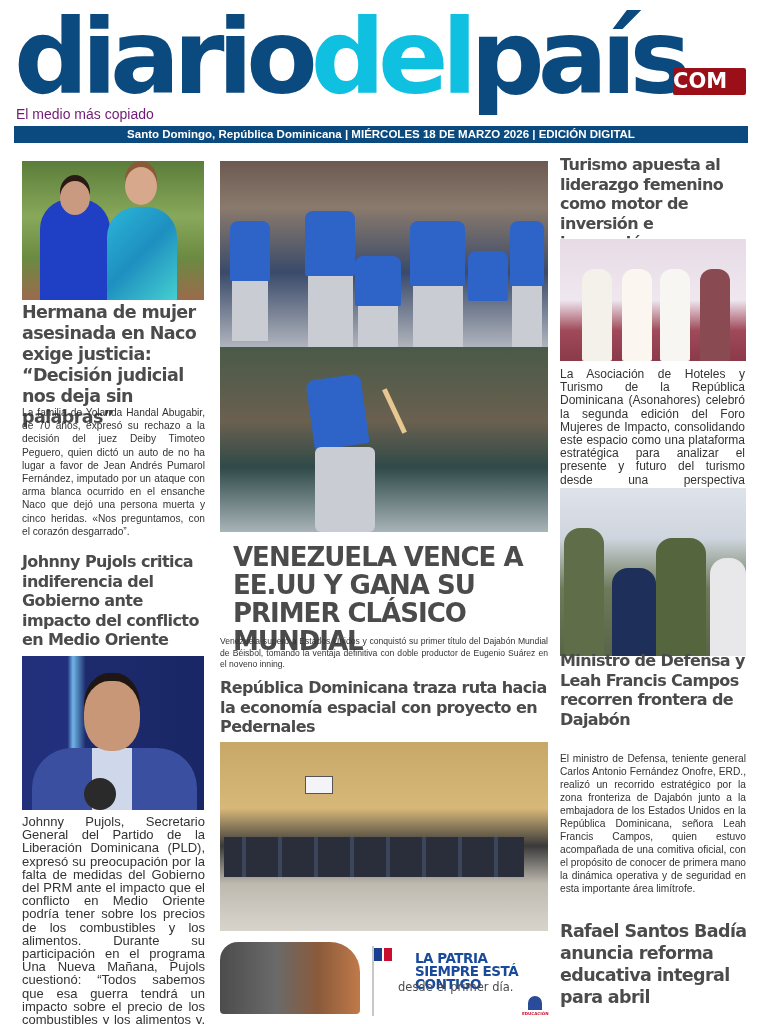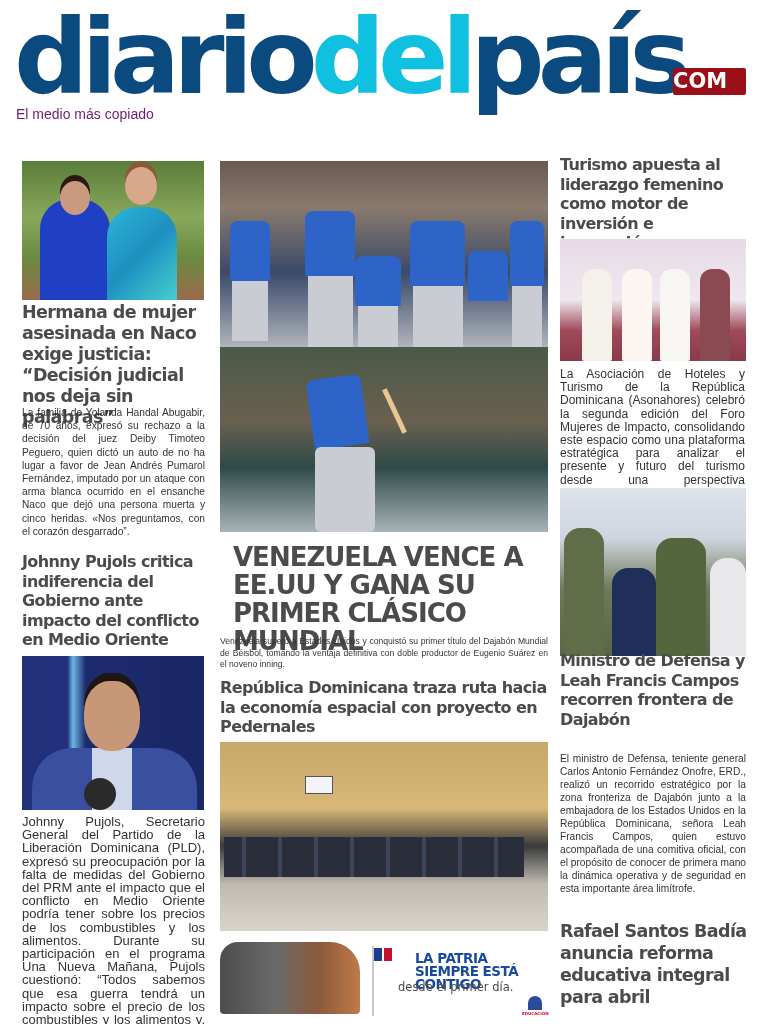--- a/index.html
+++ b/index.html
@@ -98,20 +98,21 @@
   .ad .crest { position: absolute; left: 308px; top: 60px; width: 14px; height: 14px; background: #2a4a9a; border-radius: 7px 7px 0 0; }
   .ad .crest-label { position: absolute; left: 302px; top: 75px; font-size: 4px; color: #c8102e; font-weight: bold; }
 </style>
 </head>
 <body>
 
 <div class="masthead">
   <a class="logo"><span class="l-diario">diario</span><span class="l-del">del</span><span class="l-pais">país</span><span class="l-dot">.</span></a>
   <div class="com-badge">COM</div>
   <div class="tagline">El medio más copiado</div>
+  <div class="dateline">Santo Domingo, República Dominicana | MIÉRCOLES 18 DE MARZO 2026 | EDICIÓN DIGITAL</div>
 </div>
 
 <div class="photo" id="p-sisters">
   <div class="fig1"></div>
   <div class="head1"></div>
   <div class="fig2"></div>
   <div class="head2"></div>
 </div>
 <a class="headline" id="h1">Hermana de mujer asesinada en Naco exige justicia: “Decisión judicial nos deja sin palabras”</a>
 <p class="body" id="b1">La familia de Yolanda Handal Abugabir, de 70 años, expresó su rechazo a la decisión del juez Deiby Timoteo Peguero, quien dictó un auto de no ha lugar a favor de Jean Andrés Pumarol Fernández, imputado por un ataque con arma blanca ocurrido en el ensanche Naco que dejó una persona muerta y cinco heridas. «Nos preguntamos, con el corazón desgarrado”.</p>

